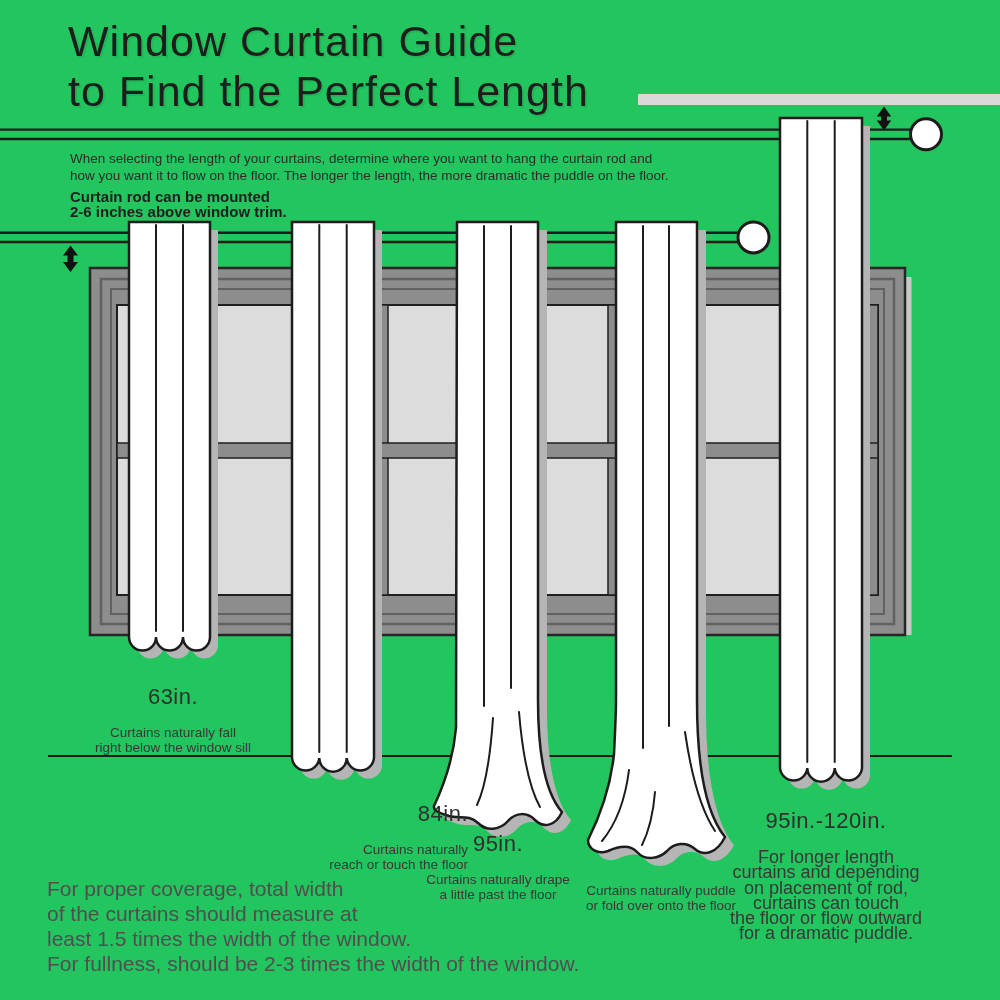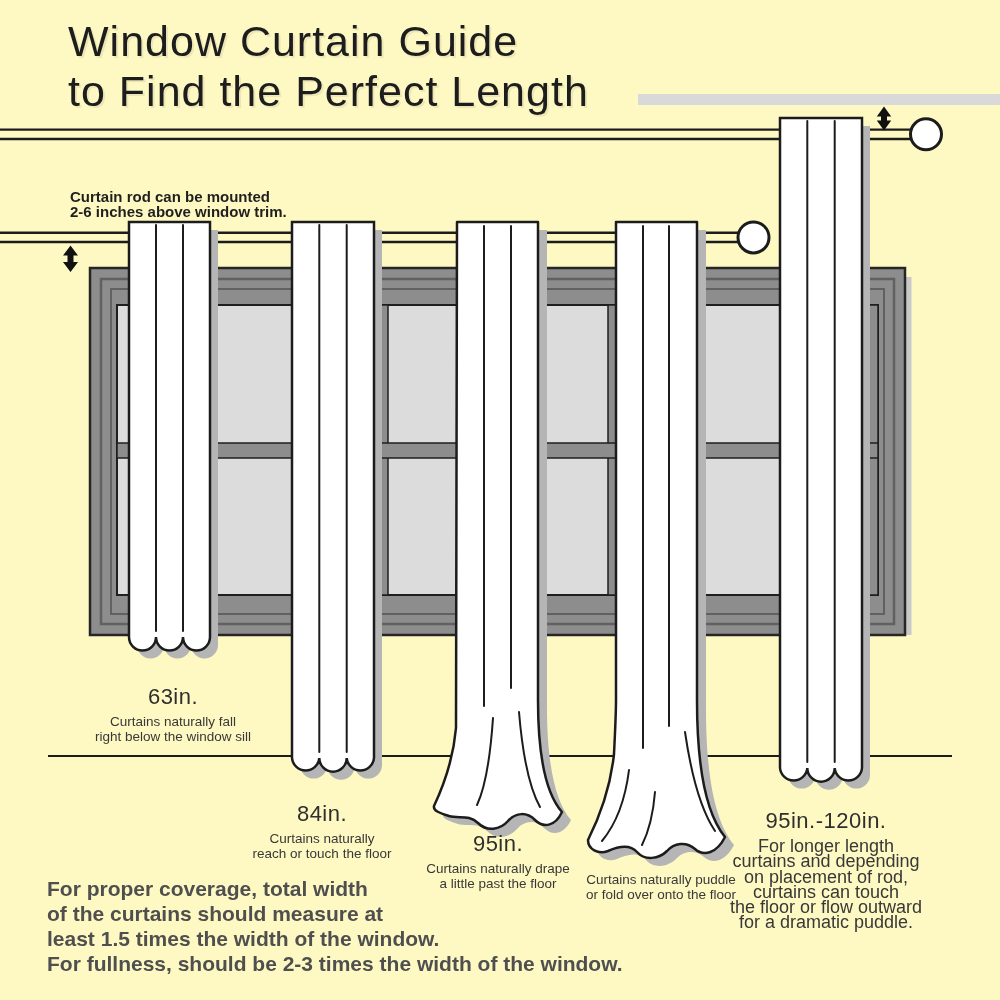--- a/index.html
+++ b/index.html
@@ -1,39 +1,39 @@
 <!DOCTYPE html>
 <html><head>
 <meta charset="utf-8">
 <style>
   html,body{margin:0;padding:0;background:#ffffff;}
   .stage{
-    position:relative;width:1000px;height:1000px;background:#fef9c3;overflow:hidden;
+    position:relative;width:1000px;height:1000px;background:#22c55e;overflow:hidden;
     font-family:"Liberation Sans","DejaVu Sans",sans-serif;color:#222;
   }
   .stage svg{position:absolute;left:0;top:0;}
   .txt{position:absolute;white-space:pre-line;}
   .title{
     left:68px;top:16px;font-size:43px;line-height:50px;letter-spacing:1px;
     font-weight:400;color:#1d1d1d;text-shadow:2px 2px 0 rgba(0,0,0,0.07);
   }
   .intro{left:70px;top:150px;font-size:13.5px;line-height:17.2px;color:#2c2c2c;}
   .rod-note{left:70px;top:189px;font-size:15px;line-height:15.4px;font-weight:700;color:#1f1f1f;}
   .drama-note{left:875px;top:160px;font-size:13.5px;line-height:15px;font-weight:700;color:#1f1f1f;}
   .len{position:absolute;text-align:center;transform:translateX(-50%);width:230px;}
   .len .num{font-size:22px;line-height:26px;letter-spacing:0.5px;color:#2f2f2f;}
-  .len .desc{margin-top:5px;font-size:13.5px;line-height:14.8px;color:#383838;white-space:pre-line;}
+  .len .desc{margin-top:16px;font-size:13.5px;line-height:14.8px;color:#383838;white-space:pre-line;}
   .len-63{left:173px;top:684px;}
-  .len-84{left:322px;top:801px;}
+  .len-84{left:353px;top:801px;text-align:right;}
   .len-95{left:498px;top:831px;}
   .len-108{left:661px;top:868px;}
   .len-95120{left:826px;top:808px;}
   .len-95120 .desc{font-size:18px;line-height:15.3px;}
   .footer{
-    left:47px;top:876px;font-size:21px;line-height:25px;font-weight:700;color:#4f4f4f;
+    left:47px;top:876px;font-size:21px;line-height:25px;font-weight:400;color:#4f4f4f;
   }
 </style>
 </head>
 <body>
 
 <div class="stage">
 
   <svg width="1000" height="1000" viewBox="0 0 1000 1000">
     <defs>
       <path id="c1" d="M129,222 H210 V637 A13.5,13.5 0 0 1 183,637 A13.5,13.5 0 0 1 156,637 A13.5,13.5 0 0 1 129,637 Z"></path>
@@ -104,20 +104,22 @@
     <g>
       <use href="#c5" transform="translate(8,8)" fill="#b5b5b5"></use>
       <use href="#c5" fill="#ffffff" stroke="#1c1c1c" stroke-width="2.5"></use>
       <path d="M807.3,121 V762 M834.7,121 V762" fill="none" stroke="#1c1c1c" stroke-width="2" stroke-linecap="round"></path>
     </g>
   </svg>
 
   <div class="txt title">Window Curtain Guide
 to Find the Perfect Length</div>
 
+  <div class="txt intro">When selecting the length of your curtains, determine where you want to hang the curtain rod and
+how you want it to flow on the floor. The longer the length, the more dramatic the puddle on the floor.</div>
 
   <div class="txt rod-note">Curtain rod can be mounted
 2-6 inches above window trim.</div>
 
 
   <div class="len len-63">
     <div class="num">63in.</div>
     <div class="desc">Curtains naturally fall
 right below the window sill</div>
   </div>

